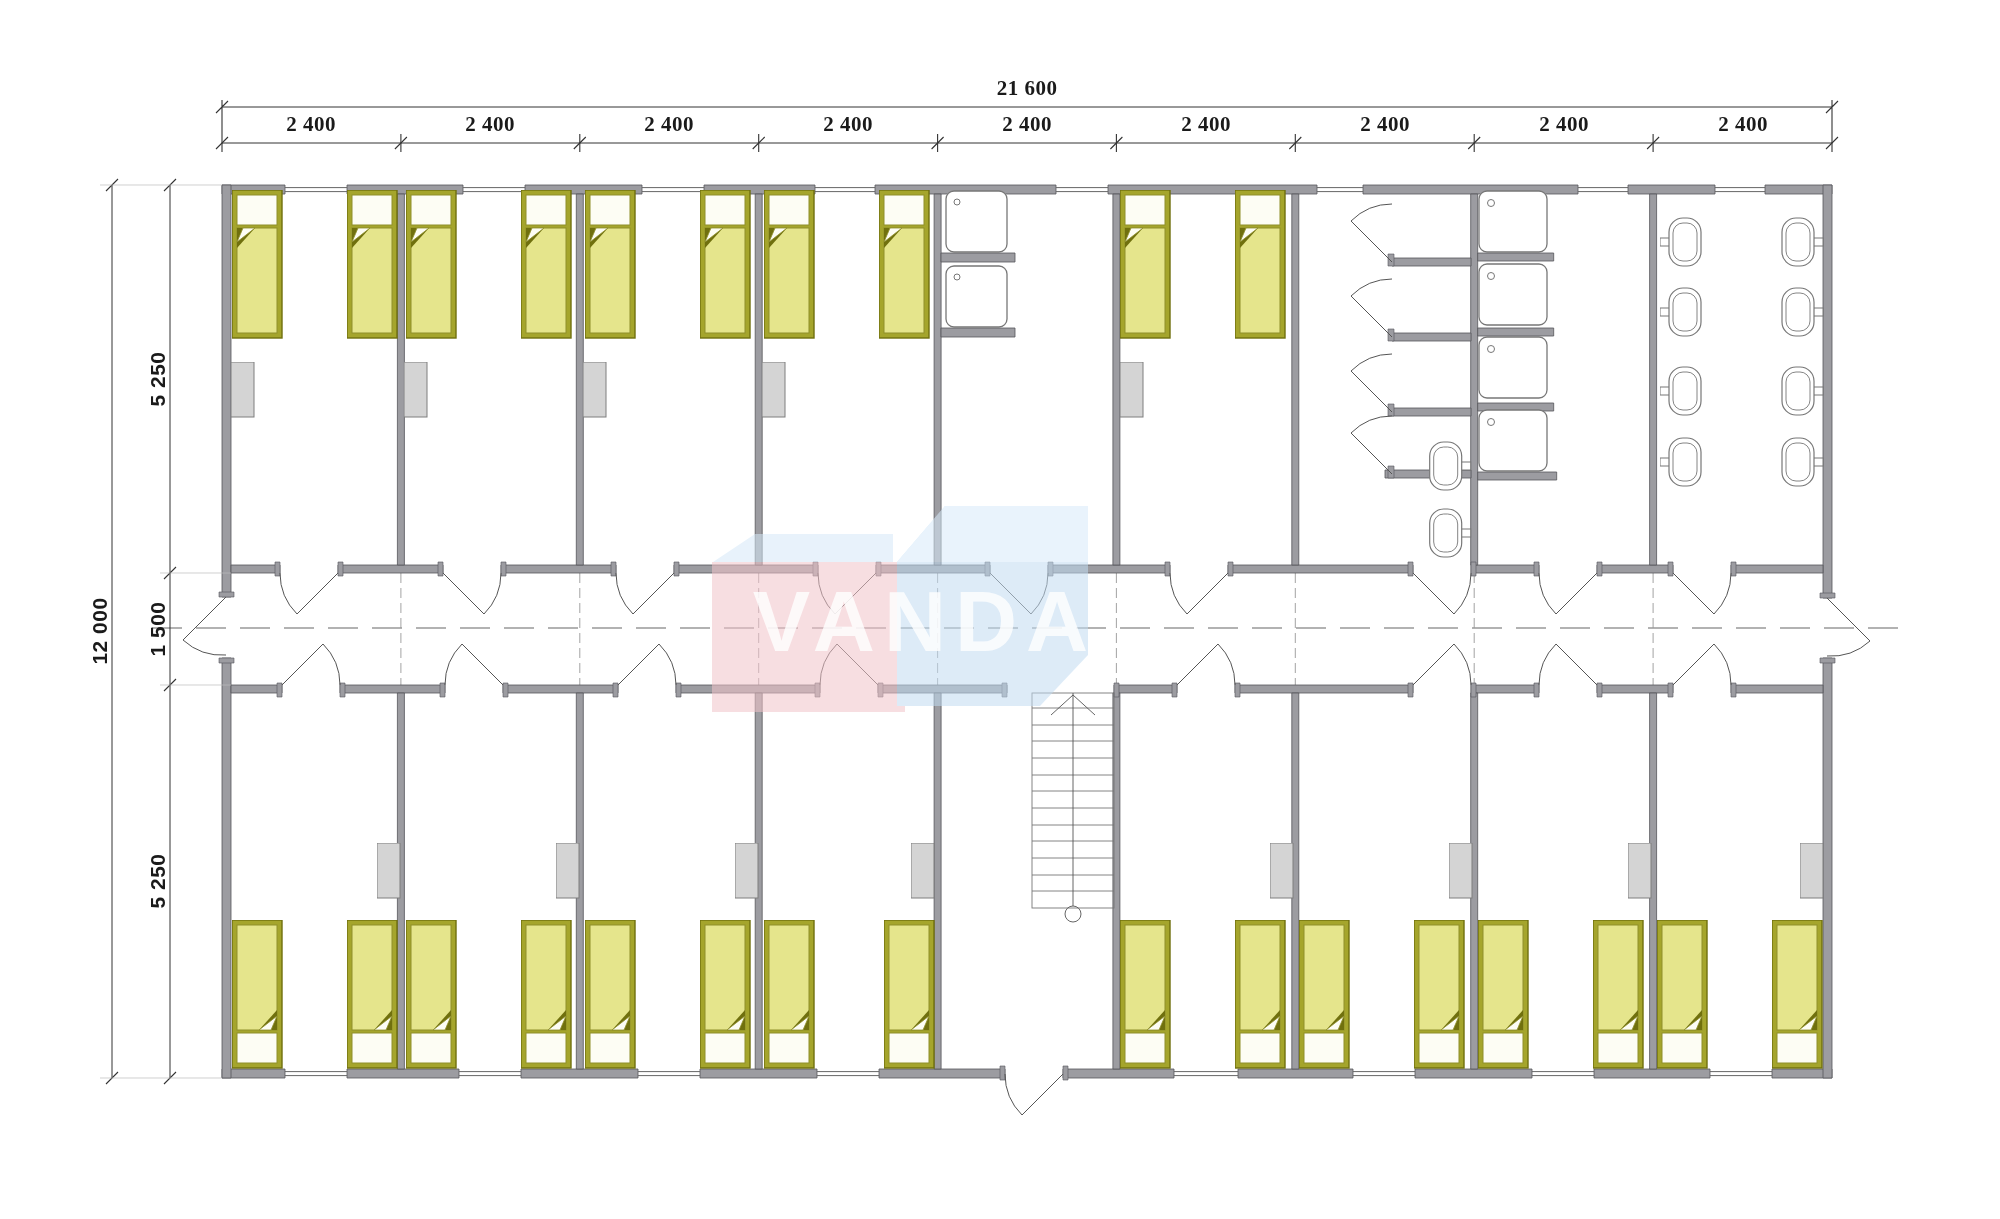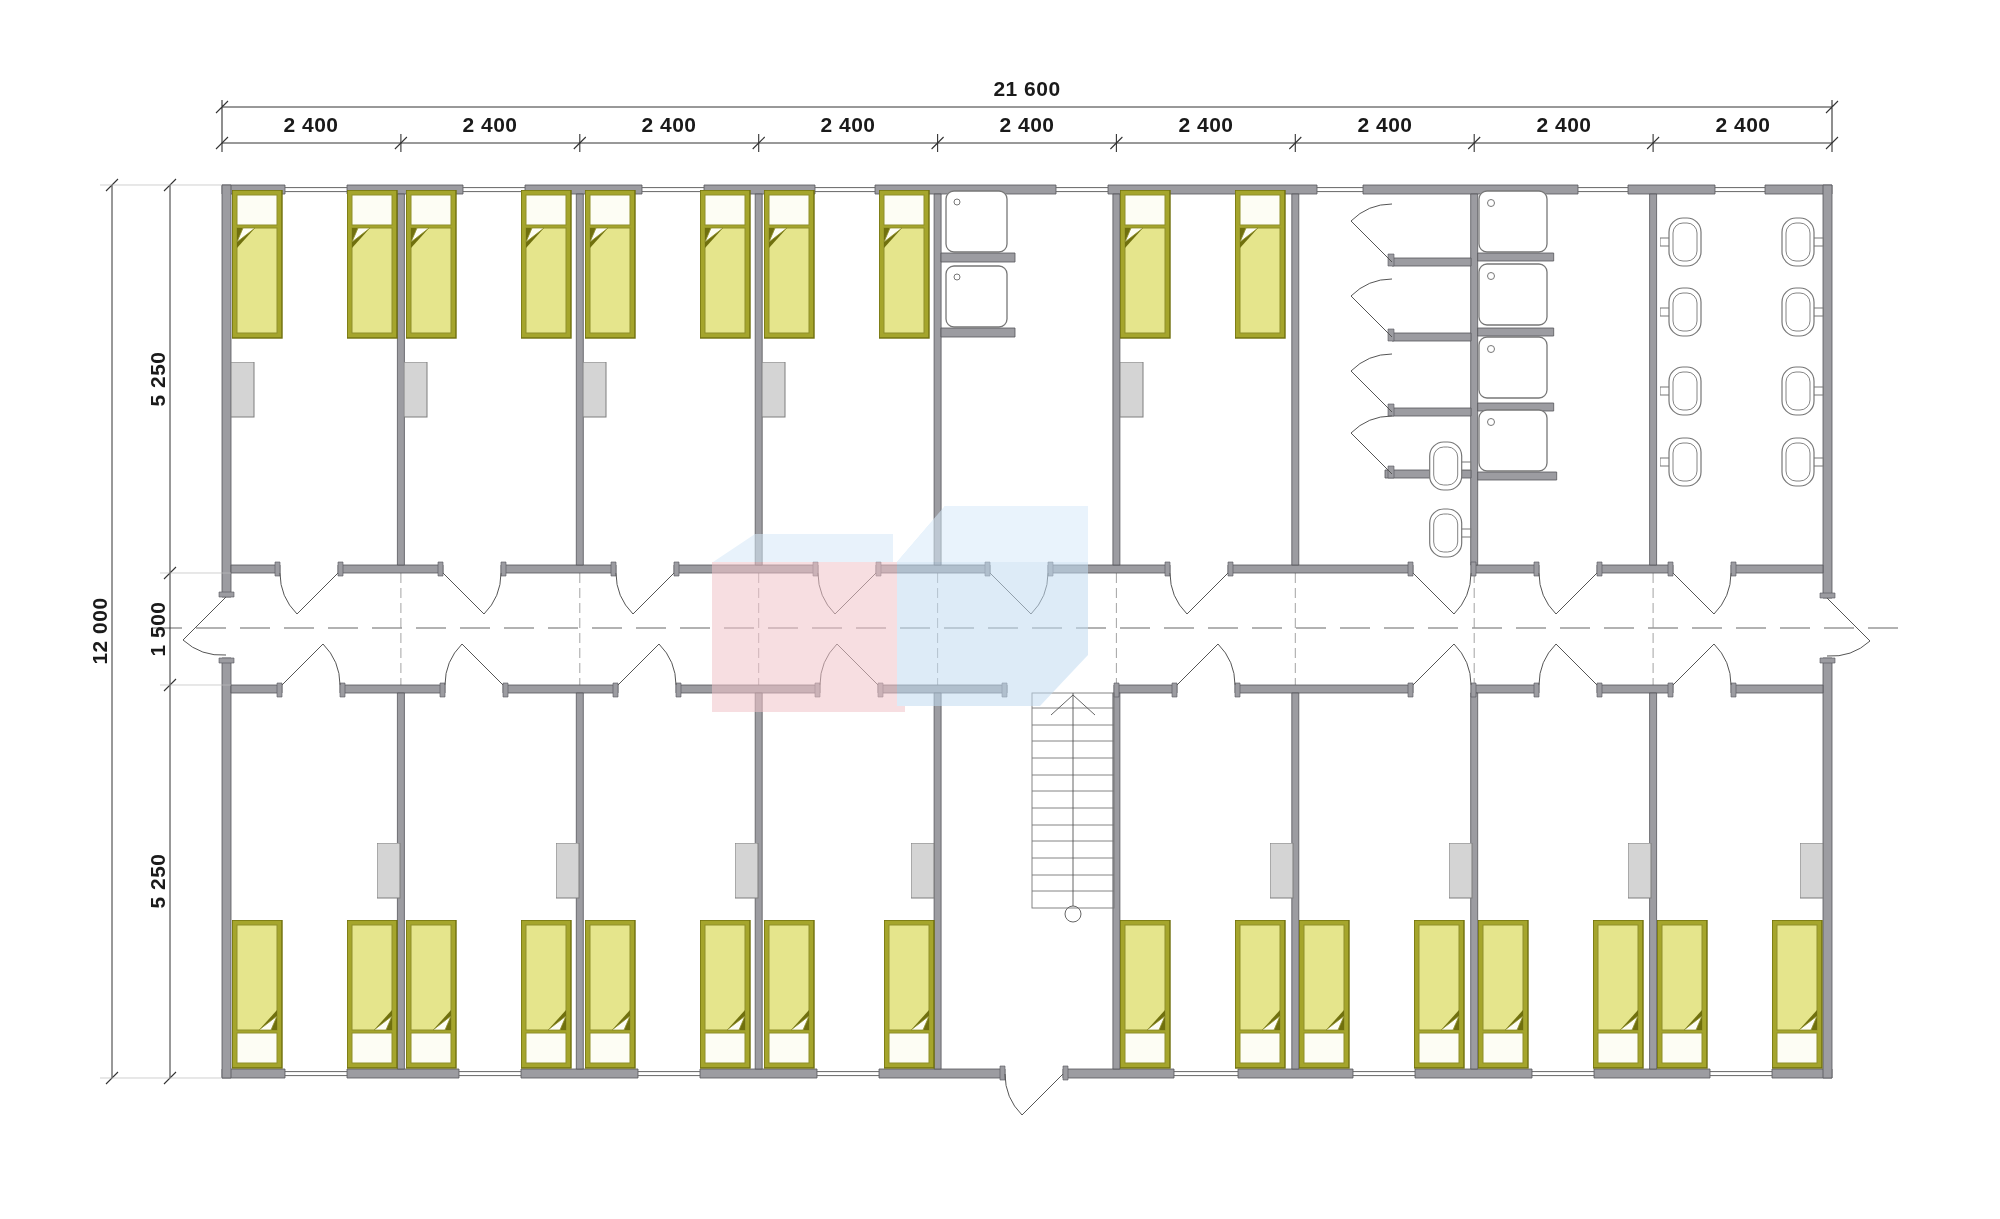--- a/index.html
+++ b/index.html
@@ -1,20 +1,20 @@
 <!DOCTYPE html>
 <html><head>
 <meta charset="utf-8">
 <style>
   html,body{margin:0;padding:0;background:#ffffff;}
   .page{position:relative;width:2000px;height:1219px;background:#fff;overflow:hidden;
         font-family:"Liberation Sans", sans-serif;}
   svg{position:absolute;left:0;top:0;}
   .dim{position:absolute;font-size:21px;font-weight:700;color:#1a1a1a;letter-spacing:.5px;white-space:nowrap;}
-  .dim.h{transform:translate(-50%,-100%);}
+  .dim.h{transform:translate(-50%,-100%);font-family:Liberation Serif, serif;}
   .dim.v{transform:translate(-50%,-50%) rotate(-90deg);}
   .wm-shapes{opacity:.55;pointer-events:none;}
   .wm-text{position:absolute;left:690px;top:578px;width:470px;text-align:center;
            font-size:86px;font-weight:700;letter-spacing:9px;color:#ffffff;opacity:.82;
            pointer-events:none;line-height:1;}
 </style>
 </head>
 <body>
 
 <div class="page">
@@ -222,20 +222,21 @@
       <path d="M100,185 H222 M100,1078 H222 M160,573 H231 M160,685 H231"></path>
     </g>
   </svg>
 
   <svg class="wm-shapes" width="420" height="230" viewBox="0 0 420 230" style="left:700px;top:495px;">
     <polygon points="55,39 193,39 193,67 13,67" fill="#d6e9f8"></polygon>
     <polygon points="12,67 205,67 205,217 12,217" fill="#f2c4ca"></polygon>
     <polygon points="197,67 245,11 388,11 388,160 340,211 197,211" fill="#c2dcf2"></polygon>
     <polygon points="197,67 245,11 388,11 388,67" fill="#d8ebfa"></polygon>
   </svg>
+  <div class="wm-text">VANDA</div>
 
   <div class="dim h" style="left:1027px;top:101px;">21 600</div>
   <div class="dim h" style="left:311px;top:137px;">2 400</div>
   <div class="dim h" style="left:490px;top:137px;">2 400</div>
   <div class="dim h" style="left:669px;top:137px;">2 400</div>
   <div class="dim h" style="left:848px;top:137px;">2 400</div>
   <div class="dim h" style="left:1027px;top:137px;">2 400</div>
   <div class="dim h" style="left:1206px;top:137px;">2 400</div>
   <div class="dim h" style="left:1385px;top:137px;">2 400</div>
   <div class="dim h" style="left:1564px;top:137px;">2 400</div>

